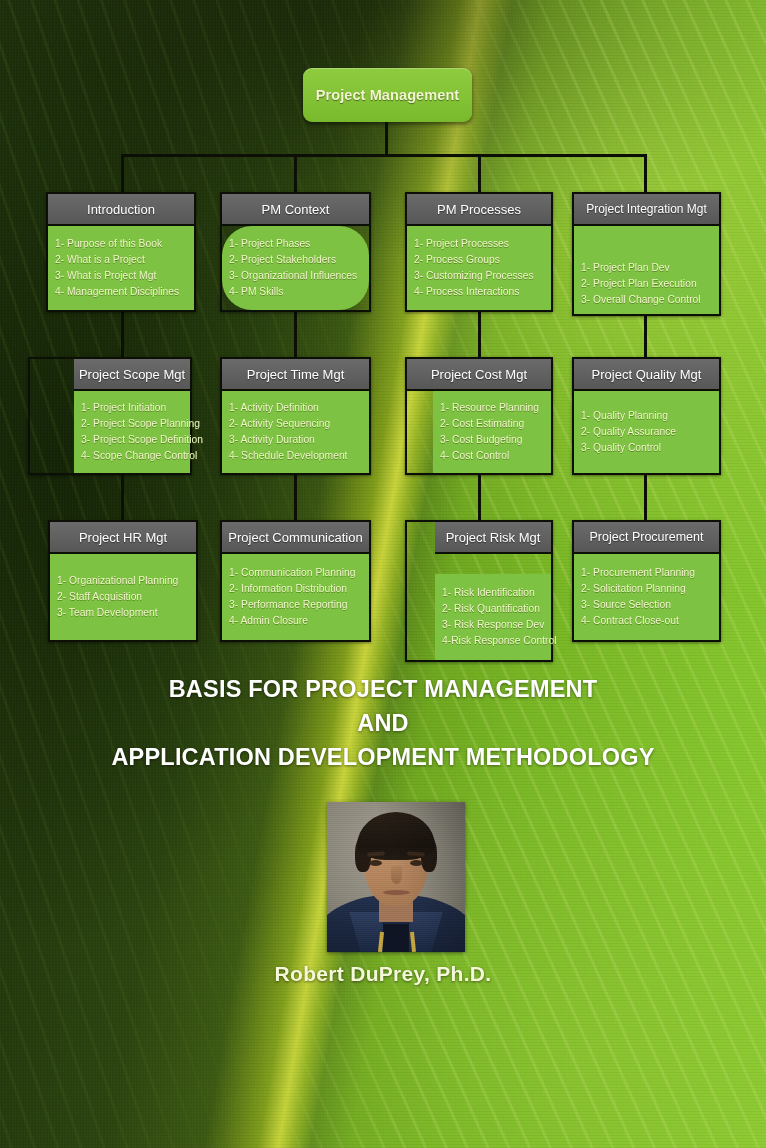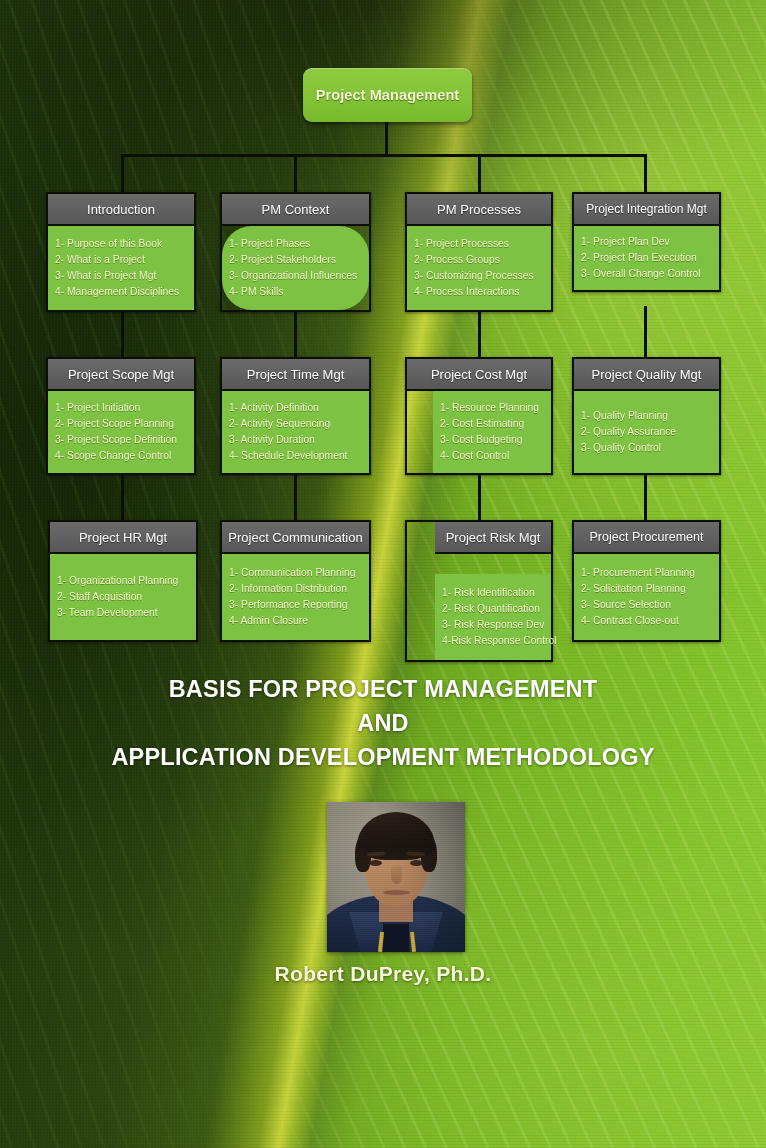--- a/index.html
+++ b/index.html
@@ -377,28 +377,28 @@
         <span class="node-item">2- Process Groups</span>
         <span class="node-item">3- Customizing Processes</span>
         <span class="node-item">4- Process Interactions</span>
       </div>
     </div>
 
     <div class="node" style="left:572px; top:192px; width:149px;">
       <div class="node-head">
         <span class="node-title" style="font-size:12px;">Project Integration Mgt</span>
       </div>
-      <div class="node-body" style="height:64px;">
+      <div class="node-body" style="height:88px;justify-content:flex-end;">
         <span class="node-item">1- Project Plan Dev</span>
         <span class="node-item">2- Project Plan Execution</span>
         <span class="node-item">3- Overall Change Control</span>
       </div>
     </div>
 
-    <div class="node" style="left:46px; top:357px; width:150px;">
+    <div class="node" style="left:28px; top:357px; width:164px;padding-left:44px;">
       <div class="node-head">
         <span class="node-title">Project Scope Mgt</span>
       </div>
       <div class="node-body" style="height:82px;">
         <span class="node-item">1- Project Initiation</span>
         <span class="node-item">2- Project Scope Planning</span>
         <span class="node-item">3- Project Scope Definition</span>
         <span class="node-item">4- Scope Change Control</span>
       </div>
     </div>

